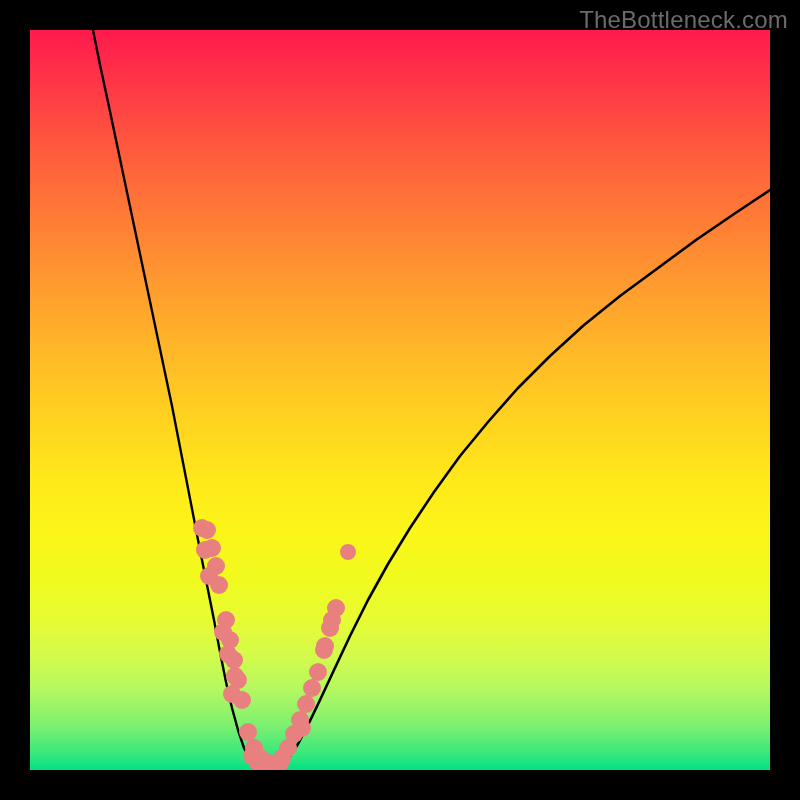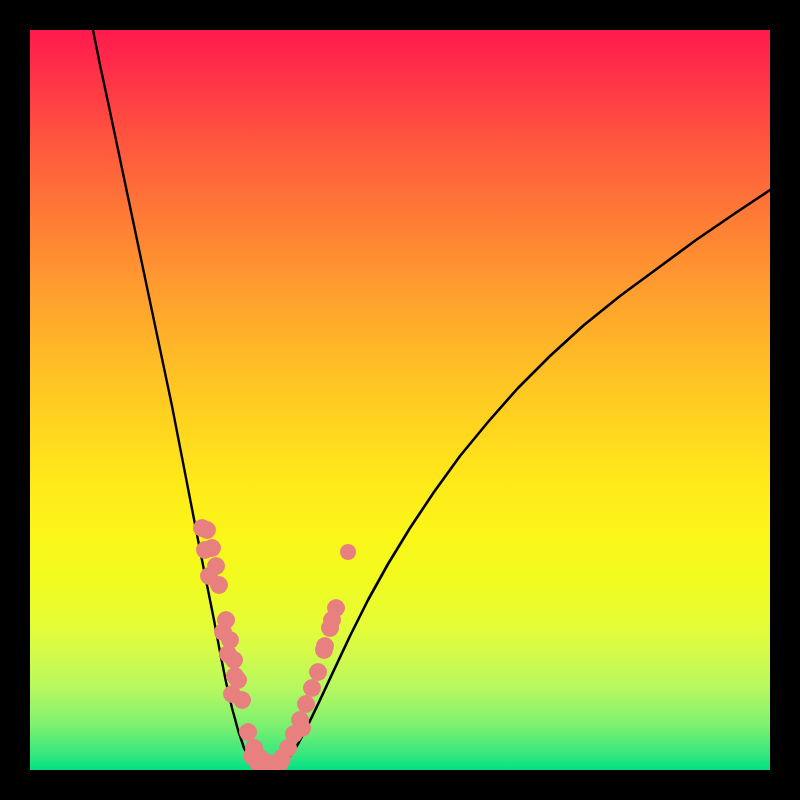--- a/index.html
+++ b/index.html
@@ -121,13 +121,14 @@
           <circle cx="306" cy="578" r="9" fill="#e88080"></circle>
           <circle cx="294" cy="620" r="9" fill="#e88080"></circle>
           <circle cx="302" cy="590" r="9" fill="#e88080"></circle>
         </g>
         <g>
           <circle cx="318" cy="522" r="8" fill="#e88080"></circle>
         </g>
       </g>
   </svg>
 
+  <div class="watermark">TheBottleneck.com</div>
 </div>
 
 </body></html>

